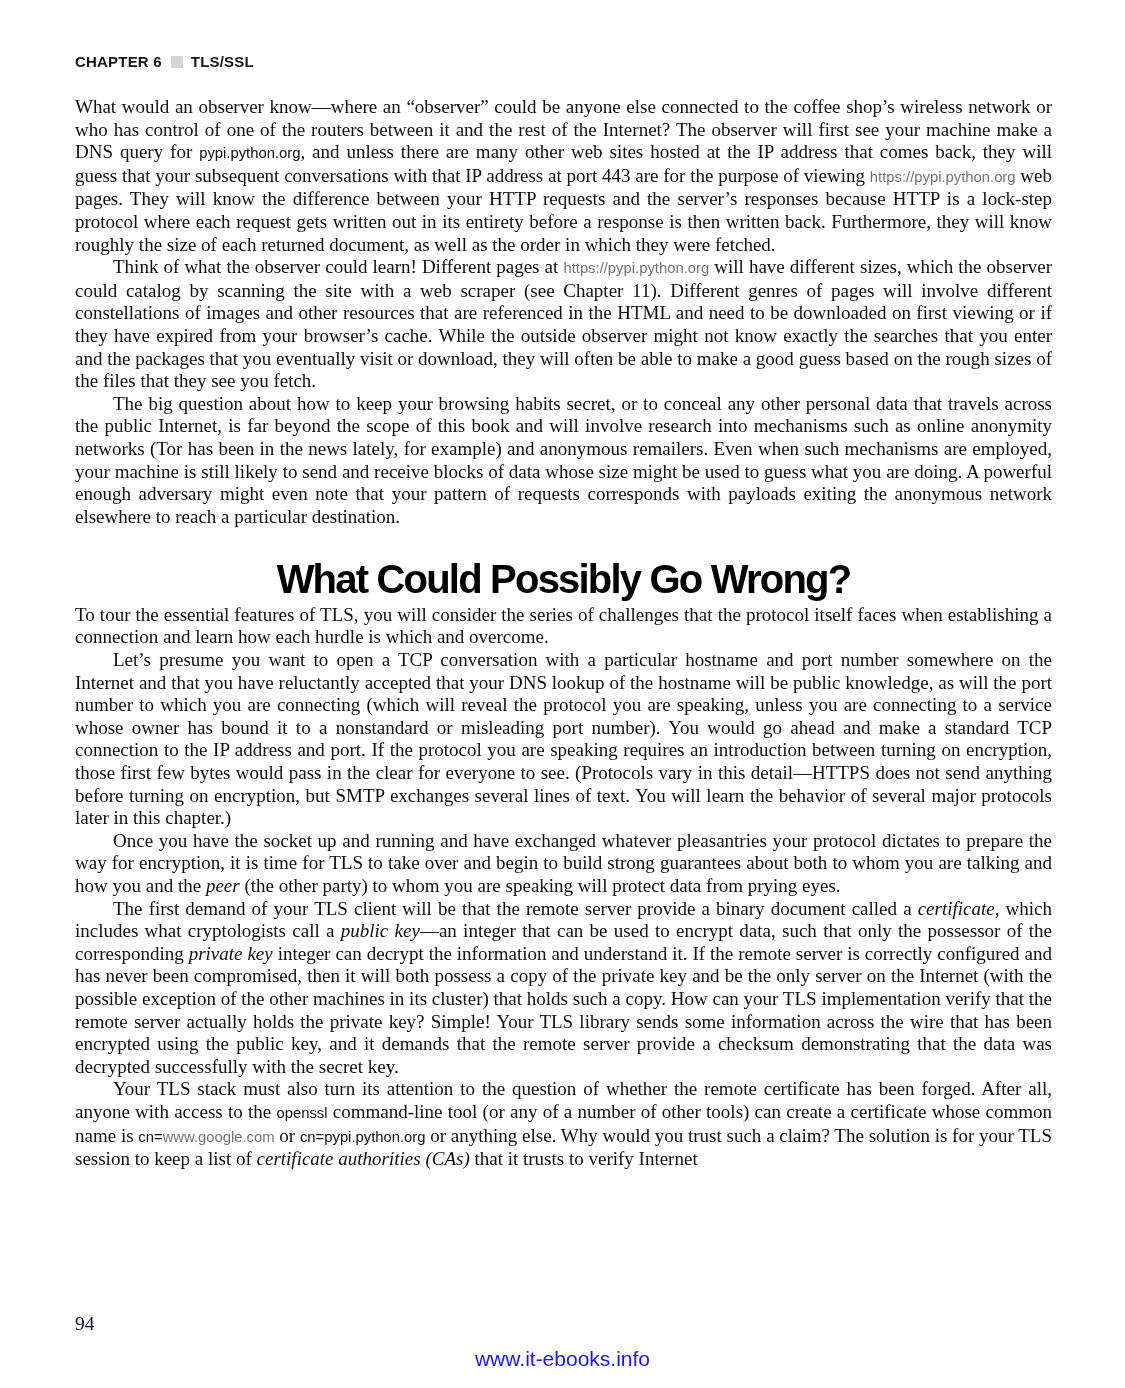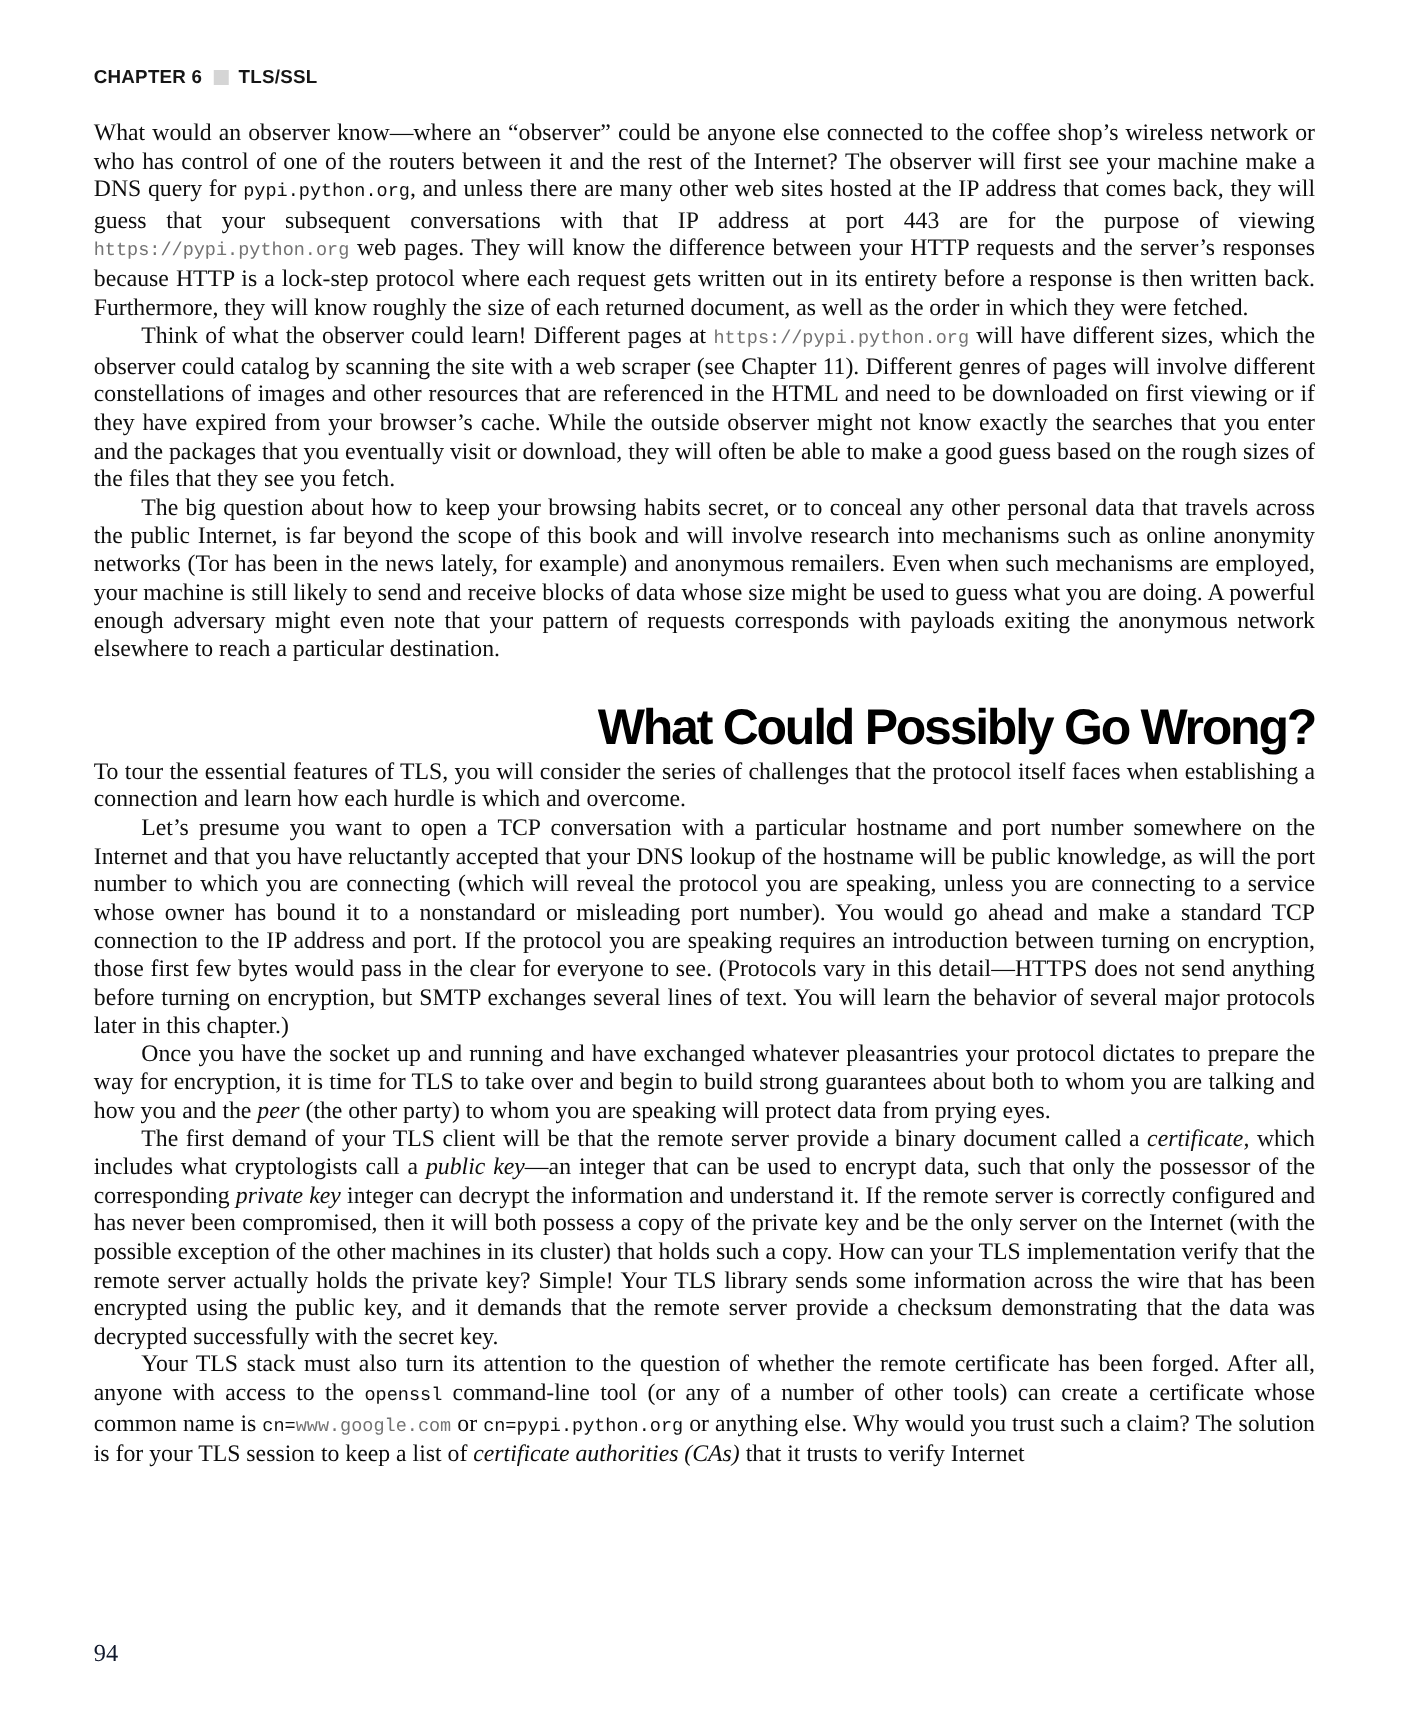--- a/index.html
+++ b/index.html
@@ -39,33 +39,33 @@
     top: 96px;
     width: 977px;
     font-size: 19px;
     line-height: 22.6px;
     text-align: justify;
   }
   .para { margin: 0; padding: 0; }
   .para.indent { text-indent: 38px; }
   .seg-i { font-style: italic; }
   .seg-c, .seg-cl {
-    font-family: Liberation Mono, monospace;
+    font-family: Liberation Sans, sans-serif;
     font-size: 0.78em;
     letter-spacing: 0;
   }
   .seg-cl { color: #737373; cursor: pointer; }
   .section-heading {
     font-family: "Liberation Sans", sans-serif;
     font-weight: bold;
     font-size: 40px;
     letter-spacing: -1.8px;
     margin: 40px 0 13px 0;
     color: #000000;
-    text-align: right;
+    text-align: center;
   }
   .folio {
     position: absolute;
     left: 75px;
     top: 1313px;
     font-size: 19.5px;
     color: #0f172a;
   }
   .watermark {
     position: absolute;
@@ -97,14 +97,15 @@
       <h2 class="section-heading">What Could Possibly Go Wrong?</h2>
       <p class="para"><span class="seg-t">To tour the essential features of TLS, you will consider the series of challenges that the protocol itself faces when establishing a connection and learn how each hurdle is which and overcome.</span></p>
       <p class="para indent"><span class="seg-t">Let’s presume you want to open a TCP conversation with a particular hostname and port number somewhere on the Internet and that you have reluctantly accepted that your DNS lookup of the hostname will be public knowledge, as will the port number to which you are connecting (which will reveal the protocol you are speaking, unless you are connecting to a service whose owner has bound it to a nonstandard or misleading port number). You would go ahead and make a standard TCP connection to the IP address and port. If the protocol you are speaking requires an introduction between turning on encryption, those first few bytes would pass in the clear for everyone to see. (Protocols vary in this detail—HTTPS does not send anything before turning on encryption, but SMTP exchanges several lines of text. You will learn the behavior of several major protocols later in this chapter.)</span></p>
       <p class="para indent"><span class="seg-t">Once you have the socket up and running and have exchanged whatever pleasantries your protocol dictates to prepare the way for encryption, it is time for TLS to take over and begin to build strong guarantees about both to whom you are talking and how you and the </span><span class="seg-i">peer</span><span class="seg-t"> (the other party) to whom you are speaking will protect data from prying eyes.</span></p>
       <p class="para indent"><span class="seg-t">The first demand of your TLS client will be that the remote server provide a binary document called a </span><span class="seg-i">certificate</span><span class="seg-t">, which includes what cryptologists call a </span><span class="seg-i">public key</span><span class="seg-t">—an integer that can be used to encrypt data, such that only the possessor of the corresponding </span><span class="seg-i">private key</span><span class="seg-t"> integer can decrypt the information and understand it. If the remote server is correctly configured and has never been compromised, then it will both possess a copy of the private key and be the only server on the Internet (with the possible exception of the other machines in its cluster) that holds such a copy. How can your TLS implementation verify that the remote server actually holds the private key? Simple! Your TLS library sends some information across the wire that has been encrypted using the public key, and it demands that the remote server provide a checksum demonstrating that the data was decrypted successfully with the secret key.</span></p>
       <p class="para indent"><span class="seg-t">Your TLS stack must also turn its attention to the question of whether the remote certificate has been forged. After all, anyone with access to the </span><span class="seg-c">openssl</span><span class="seg-t"> command-line tool (or any of a number of other tools) can create a certificate whose common name is </span><span class="seg-c">cn=</span><span class="seg-cl">www.google.com</span><span class="seg-t"> or </span><span class="seg-c">cn=pypi.python.org</span><span class="seg-t"> or anything else. Why would you trust such a claim? The solution is for your TLS session to keep a list of </span><span class="seg-i">certificate authorities (CAs)</span><span class="seg-t"> that it trusts to verify Internet</span></p>
     </div>
 
   <div class="folio">94</div>
 
+  <div class="watermark">www.it-ebooks.info</div>
 
 </div>
 
 </body></html>

